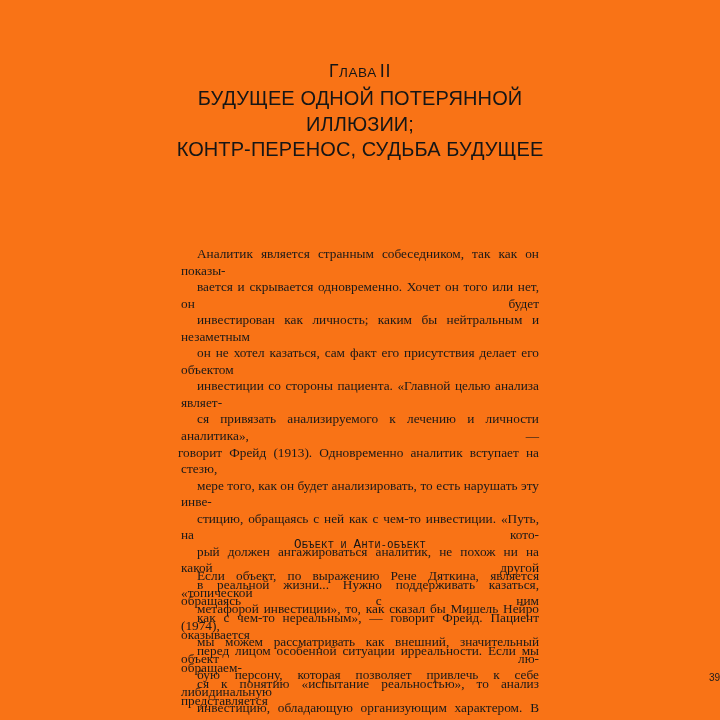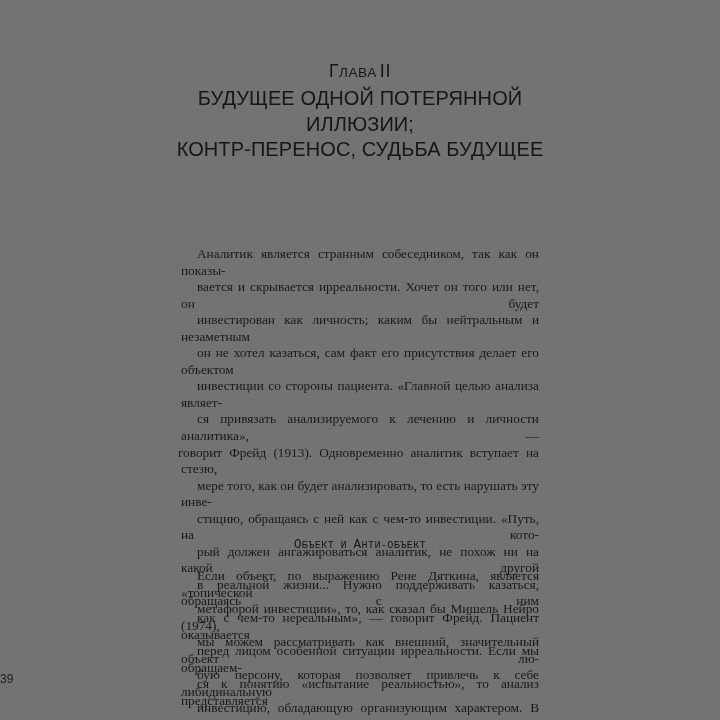--- a/index.html
+++ b/index.html
@@ -13,21 +13,21 @@
     height: 720px;
     overflow: hidden;
     font-family: "Liberation Serif", "DejaVu Serif", serif;
     color: #1a1a1a;
     position: relative;
   }
 
   .page {
     position: absolute;
     inset: 0;
-    background: #737373;
+    background: #f97316;
     padding: 8px;
   }
 
   
   .chapter-head {
     position: absolute;
     left: 150px;
     top: 60px;
     width: 420px;
     text-align: center;
@@ -118,23 +118,23 @@
     top: 568px;
     width: 358px;
   }
 
   
   .folio {
     position: absolute;
     left: 0;
     top: 672px;
     width: 720px;
-    text-align: left;
+    text-align: right;
     font-family: "Liberation Sans", "DejaVu Sans", sans-serif;
-    font-size: 12px;
+    font-size: 10px;
     color: #1d1d1d;
   }
 </style>
 </head>
 <body>
 
 <div class="page">
 
   <div class="chapter-head">
     <div class="chapter-number-line">
@@ -143,21 +143,21 @@
     <div class="chapter-title">
       <span class="tline">БУДУЩЕЕ ОДНОЙ ПОТЕРЯННОЙ</span>
       <span class="tline">ИЛЛЮЗИИ;</span>
       <span class="tline">КОНТР-ПЕРЕНОС, СУДЬБА БУДУЩЕЕ</span>
     </div>
   </div>
 
   <div class="body-block">
     <p class="para">
       <span class="tline-just tline-first">Аналитик является странным собеседником, так как он показы-</span>
-      <span class="tline-just">вается и скрывается ирреальности. Хочет он того или нет, он будет</span>
+      <span class="tline-just">вается и скрывается одновременно. Хочет он того или нет, он будет</span>
       <span class="tline-just">инвестирован как личность; каким бы нейтральным и незаметным</span>
       <span class="tline-just">он не хотел казаться, сам факт его присутствия делает его объектом</span>
       <span class="tline-just">инвестиции со стороны пациента. «Главной целью анализа являет-</span>
       <span class="tline-just">ся привязать анализируемого к лечению и личности аналитика», —</span>
       <span class="tline-just tline-dash">говорит Фрейд (1913). Одновременно аналитик вступает на стезю,</span>
       <span class="tline-just">мере того, как он будет анализировать, то есть нарушать эту инве-</span>
       <span class="tline-just">стицию, обращаясь с ней как с чем-то инвестиции. «Путь, на кото-</span>
       <span class="tline-just">рый должен ангажироваться аналитик, не похож ни на какой другой</span>
       <span class="tline-just">в реальной жизни... Нужно поддерживать казаться, обращаясь с ним</span>
       <span class="tline-just">как с чем-то нереальным», — говорит Фрейд. Пациент оказывается</span>

